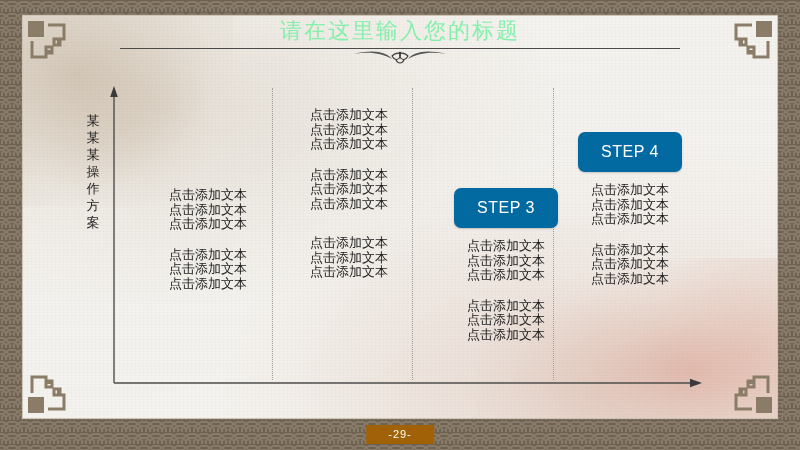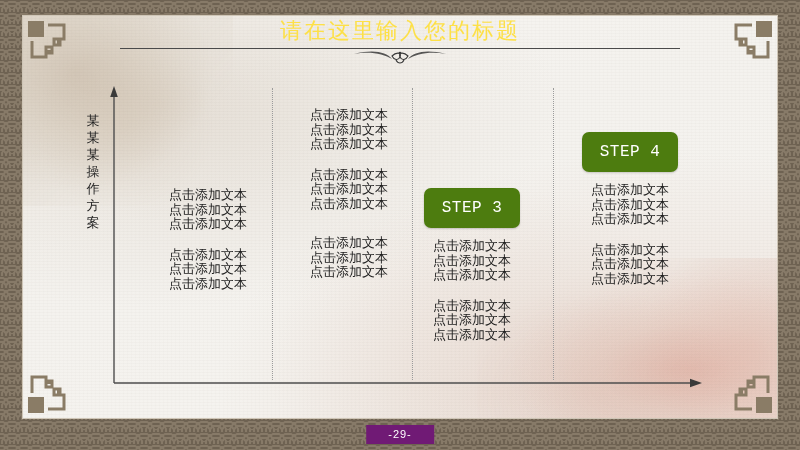--- a/index.html
+++ b/index.html
@@ -98,21 +98,21 @@
   
   #title-wrap {
     position: absolute;
     left: 0; top: 18px;
     width: 800px;
     text-align: center;
   }
   #title {
     font-size: 22px;
     letter-spacing: 2px;
-    color: #fde047;
+    color: #86efac;
     font-family: "DejaVu Sans", "Liberation Sans", sans-serif;
     font-weight: normal;
     line-height: 1.2;
   }
   #title-rule {
     position: absolute;
     left: 120px; top: 48px;
     width: 560px; height: 0;
     border-top: 1px solid #4a4a4a;
   }
@@ -154,60 +154,60 @@
     border-left: 1px dotted #9b9b9b;
   }
   #div1 { left: 272px; }
   #div2 { left: 412px; }
   #div3 { left: 553px; }
 
   
   .col { position: absolute; width: 136px; }
   #col1 { left: 140px; top: 100px; }
   #col2 { left: 281px; top: 100px; }
-  #col3 { left: 404px; top: 100px; }
+  #col3 { left: 438px; top: 100px; }
   #col4 { left: 562px; top: 100px; }
 
   .txtblock {
     font-size: 13px;
     line-height: 14.5px;
     color: #1c1c1c;
     font-family: "DejaVu Sans", "Liberation Sans", sans-serif;
     text-align: center;
     white-space: nowrap;
   }
   .txtblock div { display: block; }
 
   .step-btn {
-    width: 96px;
+    width: 104px;
     height: 40px;
-    background: #4d7c0f;
+    background: #0369a1;
     border-radius: 7px;
     color: #ffffff;
     font-size: 16px;
     letter-spacing: 0.5px;
     display: flex;
     align-items: center;
     justify-content: center;
-    font-family: Liberation Mono, monospace;
+    font-family: Liberation Sans, sans-serif;
     box-shadow: 0 1px 2px rgba(0,0,0,0.18);
     margin: 0 auto;
   }
 
   .gap-sm { height: 11px; }
   .gap-md { height: 16px; }
   .gap-lg { height: 22px; }
 
   
   #pagenum {
     position: absolute;
     left: 50%;
     bottom: 6px;
     transform: translateX(-50%);
-    background: #701a75;
+    background: #a16207;
     color: #ffffff;
     font-size: 11px;
     padding: 3px 22px 4px 22px;
     letter-spacing: 1px;
     font-family: "Liberation Sans", sans-serif;
   }
 </style>
 </head>
 <body>
 

